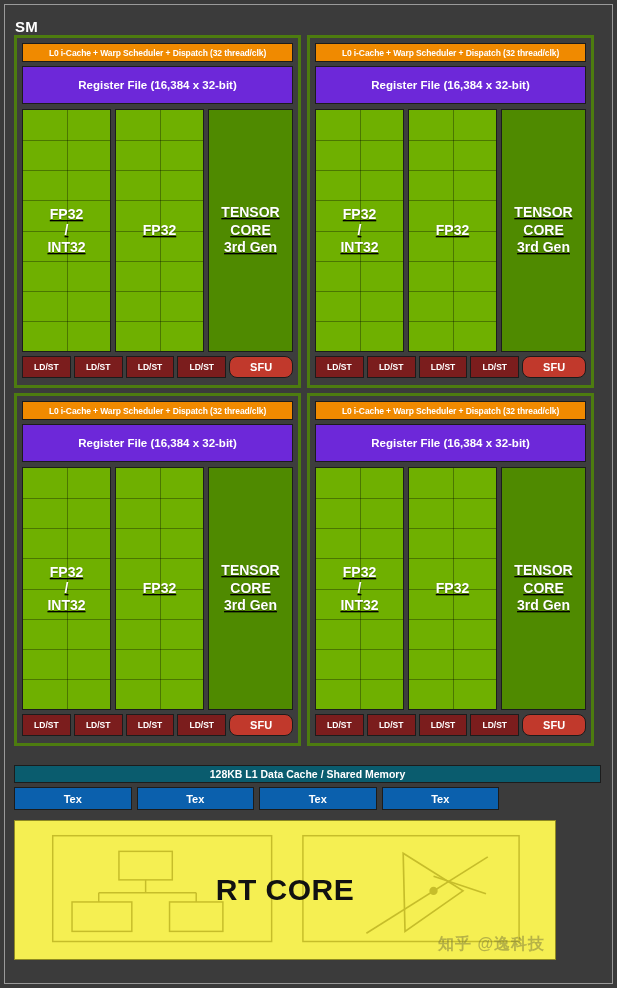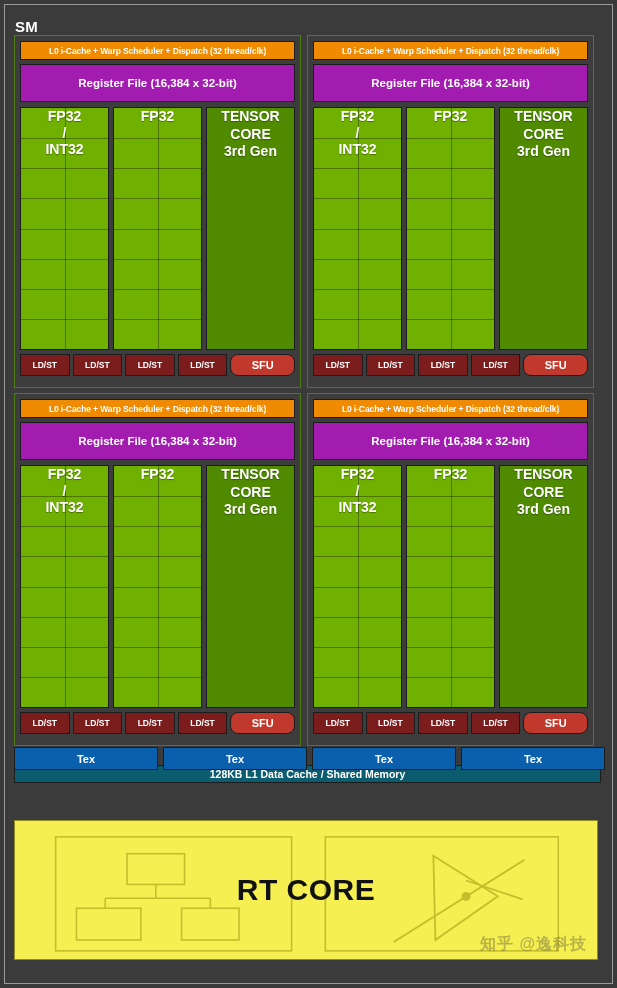--- a/index.html
+++ b/index.html
@@ -41,21 +41,21 @@
     font-weight: bold;
     color: #ffffff;
     letter-spacing: 0.2px;
     line-height: 17px;
   }
 
   
   .proc-block {
     position: absolute;
     box-sizing: border-box;
-    border: 1px solid #4d7c0f;
+    border: 3px solid #4d7c0f;
     background: #3d3d3d;
     padding: 5px;
   }
 
   .sched {
     box-sizing: border-box;
     height: 19px;
     background: #f08a00;
     border: 1px solid #1c1c1c;
     color: #ffffff;
@@ -66,21 +66,21 @@
     justify-content: center;
     text-align: center;
     white-space: nowrap;
     letter-spacing: -0.1px;
   }
 
   .regfile {
     box-sizing: border-box;
     height: 38px;
     margin-top: 4px;
-    background: #a21caf;
+    background: #6d28d9;
     border: 1px solid #1c1c1c;
     color: #ffffff;
     font-size: 11.5px;
     font-weight: bold;
     display: flex;
     align-items: center;
     justify-content: center;
     text-align: center;
   }
 
@@ -90,21 +90,23 @@
     height: 243px;
     display: flex;
     gap: 4px;
   }
 
   .core-col {
     position: relative;
     box-sizing: border-box;
     border: 1px solid #1c1c1c;
     display: flex;
-    justify-content: center;
+    align-items: center;
+    justify-content: center;
+    text-decoration: underline;
   }
 
   .fp-col {
     background: #6fb000;
     flex: 0 0 89px;
   }
 
   .tensor-col {
     background: #4f8a00;
     flex: 1 1 auto;
@@ -448,28 +450,28 @@
             <div class="lsu-cell">LD/ST</div>
             <div class="lsu-cell">LD/ST</div>
             <div class="lsu-cell">LD/ST</div>
             <div class="lsu-cell sfu-cell">SFU</div>
           </div>
         </div>
       </div>
 
     <div class="l1cache" style="left:9px; top:760px; width:587px; height:18px;">128KB L1 Data Cache / Shared Memory</div>
 
-    <div class="tex-row" id="tex-row-host" style="left:9px; top:742px; width:591px; height:23px;">
+    <div class="tex-row" id="tex-row-host" style="left:9px; top:782px; width:485px; height:23px;">
         <div class="tex-cell">Tex</div>
         <div class="tex-cell">Tex</div>
         <div class="tex-cell">Tex</div>
         <div class="tex-cell">Tex</div>
       </div>
 
-    <div class="rtcore" style="left:9px; top:815px; width:584px; height:140px;">
+    <div class="rtcore" style="left:9px; top:815px; width:542px; height:140px;">
 
       <svg class="rt-art" viewBox="0 0 587 140" preserveAspectRatio="none">
 
         <rect x="41" y="16" width="238" height="115" fill="none" stroke="#c6bd2a" stroke-width="1.6"></rect>
 
         <rect x="113" y="33" width="58" height="31" fill="none" stroke="#c6bd2a" stroke-width="1.6"></rect>
 
         <line x1="142" y1="64" x2="142" y2="78" stroke="#c6bd2a" stroke-width="1.6"></line>
 
         <line x1="91" y1="78" x2="197" y2="78" stroke="#c6bd2a" stroke-width="1.6"></line>

